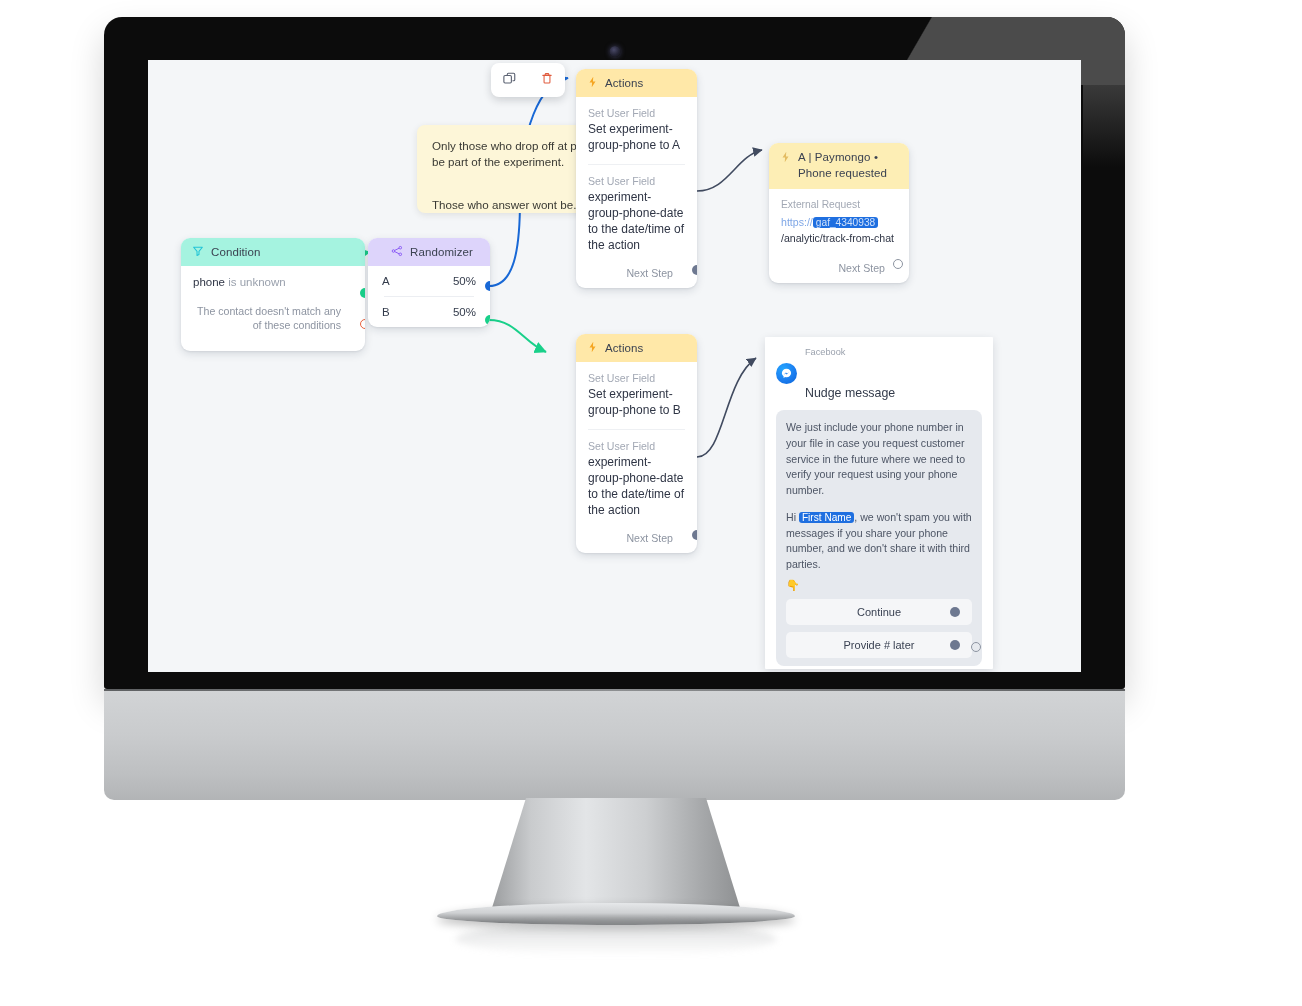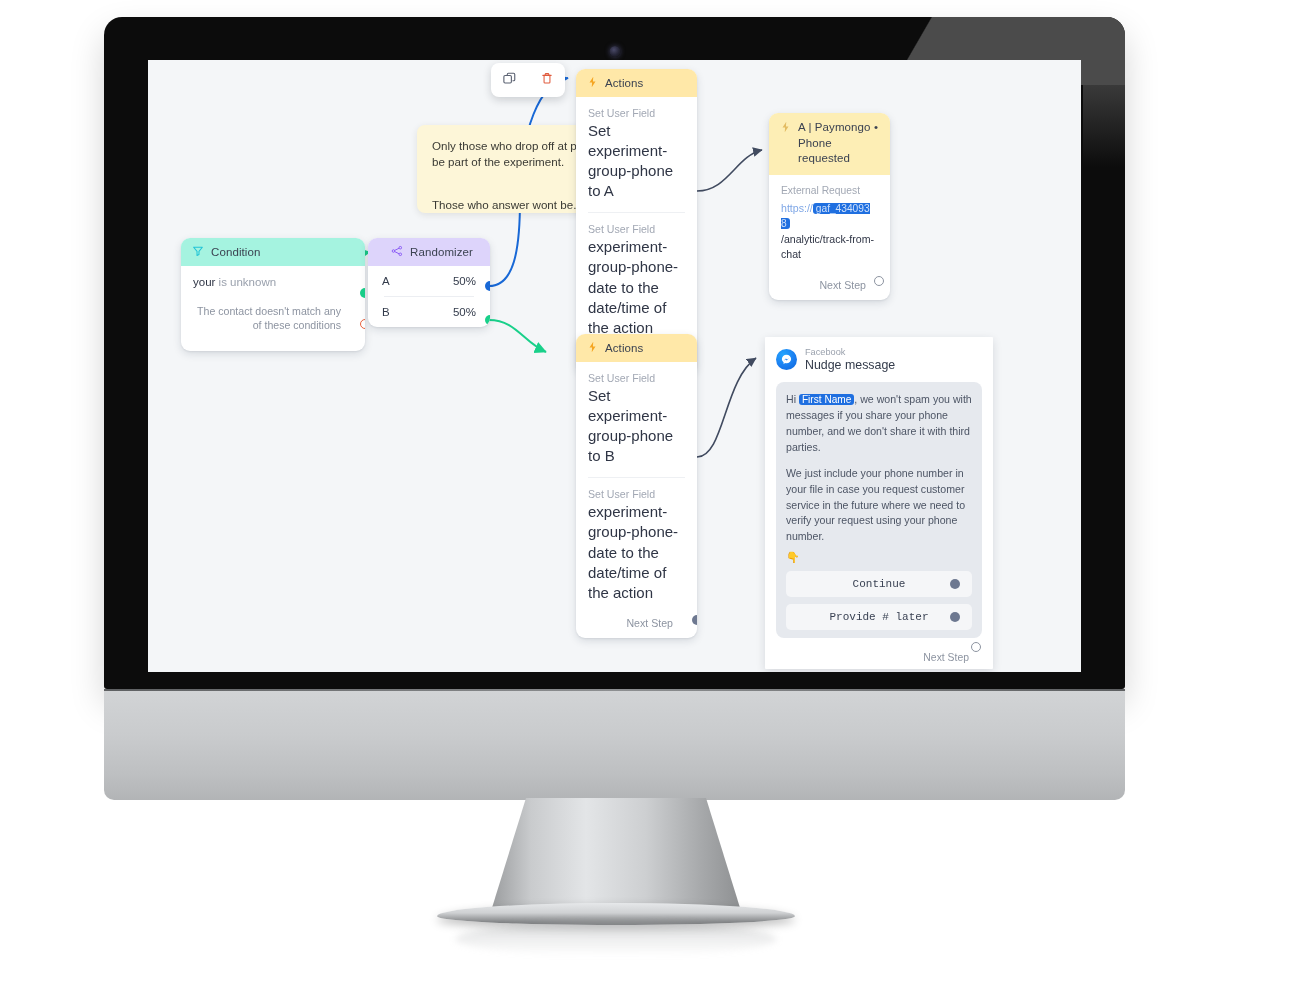--- a/index.html
+++ b/index.html
@@ -105,21 +105,21 @@
     border: 1.6px solid #e8603c; background: #fff;
   }
 
   .rand-row {
     display: flex; justify-content: space-between; align-items: center;
     padding: 9px 14px; font-size: 11.5px; color: #333b4b;
   }
   .rand-div { height: 1px; background: #eceef2; margin: 0 16px; }
 
   .act-label { font-size: 10.6px; color: #a2a8b4; margin-bottom: 2px; }
-  .act-text  { font-size: 15px; color: #2f3545; line-height: 1.34; }
+  .act-text  { font-size: 12px; color: #2f3545; line-height: 1.34; }
   .act-div   { height: 1px; background: #eef0f3; margin: 11px 0 10px 0; }
   .next-step {
     margin-top: 14px; text-align: right; font-size: 10.6px; color: #8d94a1;
     padding-right: 12px;
   }
   .port-dot {
     position: absolute; width: 10px; height: 10px; border-radius: 50%;
   }
   .port-blue  { background: #1868d6; }
   .port-green { background: #19d08a; }
@@ -179,21 +179,21 @@
   .bubble p { font-size: 10.6px; color: #4d5565; line-height: 1.48; }
   .bubble p + p { margin-top: 11px; }
   .tok-fn {
     background: #1f6fe0; color: #fff; border-radius: 3px; padding: 0 3px;
     font-size: 10.1px;
   }
   .emoji-row { font-size: 11px; margin-top: 6px; }
   .qr-btn {
     margin-top: 7px; background: #f5f6f8; border-radius: 5px;
     text-align: center; font-size: 11px; color: #3a4253;
-    padding: 7px 0; position: relative; font-family: Liberation Mono, monospace;
+    padding: 7px 0; position: relative;
   }
   .fb-next { text-align: right; font-size: 10.4px; color: #8d94a1; margin-top: 14px; padding-right: 13px; }
 </style>
 </head>
 <body>
 
 <div id="stage">
 
   <div class="monitor-bezel">
     <div class="bezel-gloss2"></div>
@@ -261,21 +261,21 @@
           <div class="node-head head-cond">
             <span>
               <svg width="12" height="12" viewBox="0 0 16 16" fill="none">
                 <path d="M2.2 3h11.6L9.3 8.4v4.3L6.7 14V8.4L2.2 3z" stroke="#22c4d6" stroke-width="1.4" stroke-linejoin="round"></path>
               </svg>
             </span>
             <span>Condition</span>
           </div>
           <div class="node-body" style="padding-bottom:18px;">
             <div class="cond-line">
-              <span>your</span>
+              <span>phone</span>
               <span class="muted">is unknown</span>
             </div>
             <div class="cond-else">The contact doesn't match any of these conditions</div>
           </div>
           <div class="port-hollow-red" style="right:-5px; bottom:22px;"></div>
           <div class="port-dot port-green" style="right:-5px; top:50px;"></div>
         </div>
 
         <div class="node" style="left:220px; top:178px; width:122px;">
           <div class="node-head head-rand">
@@ -319,21 +319,21 @@
             <div class="act-div"></div>
             <div>
               <div class="act-label">Set User Field</div>
               <div class="act-text">experiment-group-phone-date to the date/time of the action</div>
             </div>
             <div class="next-step">Next Step</div>
           </div>
           <div class="port-dot port-slate" style="right:-5px; bottom:13px;"></div>
         </div>
 
-        <div class="node" style="left:621px; top:53px; width:121px;">
+        <div class="node" style="left:621px; top:83px; width:140px;">
           <div class="node-head head-ext" style="align-items:flex-start;">
             <span style="margin-top:1px;">
               <svg width="11" height="12" viewBox="0 0 14 16" fill="none">
                 <path d="M8 1L3 8.6h3.4L6 15l5-7.7H7.6L8 1z" fill="#e3bc63"></path>
               </svg>
             </span>
             <span>A | Paymongo • Phone requested</span>
           </div>
           <div class="node-body">
             <div class="ext-label">External Request</div>
@@ -373,26 +373,26 @@
         <div class="fb-node" style="left:617px; top:277px; width:228px; height:332px;">
           <div class="fb-head">
             <span class="fb-icon">
               <svg width="13" height="13" viewBox="0 0 16 16" fill="none">
                 <path d="M8 2.1C4.8 2.1 2.3 4.5 2.3 7.4c0 1.6.8 3.1 2.1 4v2l1.9-1.05c.5.14 1.1.22 1.7.22 3.2 0 5.7-2.4 5.7-5.2S11.2 2.1 8 2.1z" fill="#fff"></path>
                 <path d="M4.6 9.6l2.7-2.9 1.35 1.45L11 6.4 8.3 9.3 6.95 7.85 4.6 9.6z" fill="#1b7ef0"></path>
               </svg>
             </span>
             <span>
               <span class="fb-platform" style="display:block;">Facebook</span>
-              <span class="fb-title" style="display:block;">Nudge message</span>
+              <span class="fb-title" style="display:block;margin-top:28px;">Nudge message</span>
             </span>
           </div>
           <div class="bubble">
+            <p>We just include your phone number in your file in case you request customer service in the future where we need to verify your request using your phone number.</p>
             <p><span>Hi </span><span class="tok-fn">First Name</span><span>, we won't spam you with messages if you share your phone number, and we don't share it with third parties.</span></p>
-            <p>We just include your phone number in your file in case you request customer service in the future where we need to verify your request using your phone number.</p>
             <div class="emoji-row">👇</div>
             <div class="qr-btn">
               <span>Continue</span>
               <span class="port-dot port-slate" style="right:12px; top:50%; margin-top:-5px;"></span>
             </div>
             <div class="qr-btn">
               <span>Provide # later</span>
               <span class="port-dot port-slate" style="right:12px; top:50%; margin-top:-5px;"></span>
             </div>
           </div>

